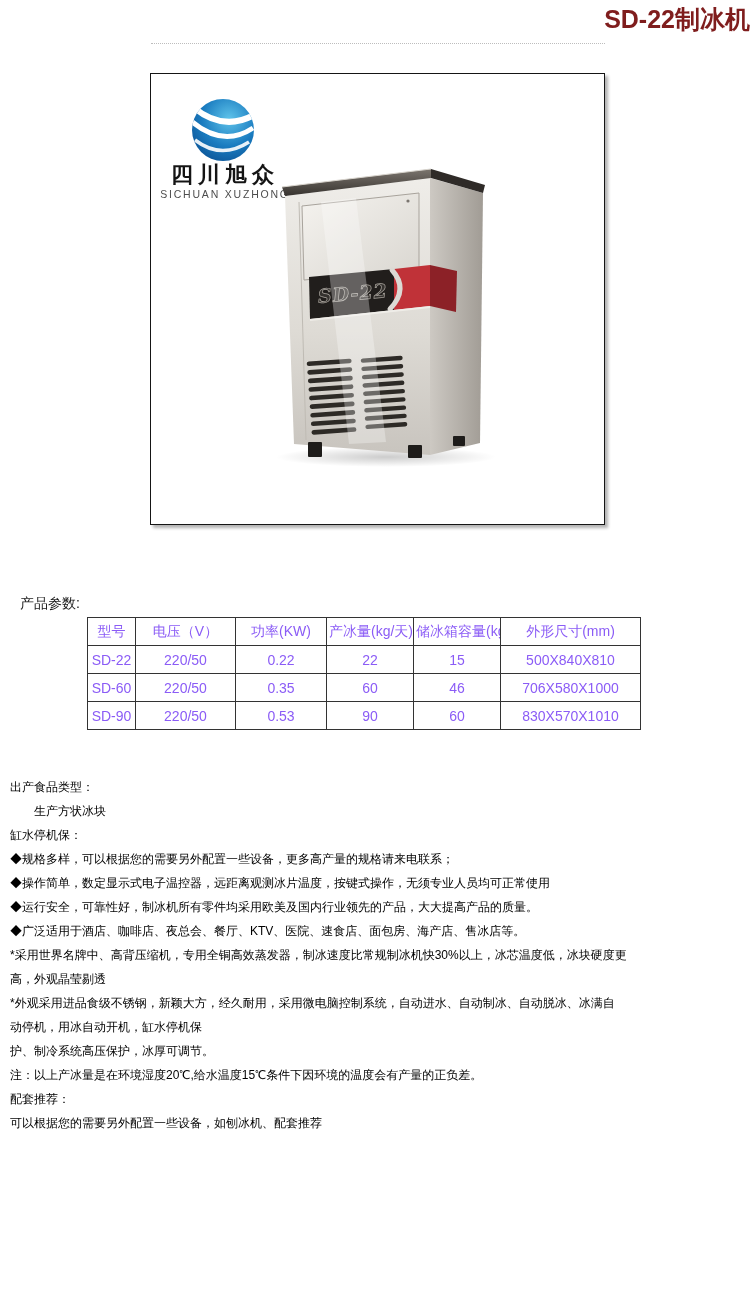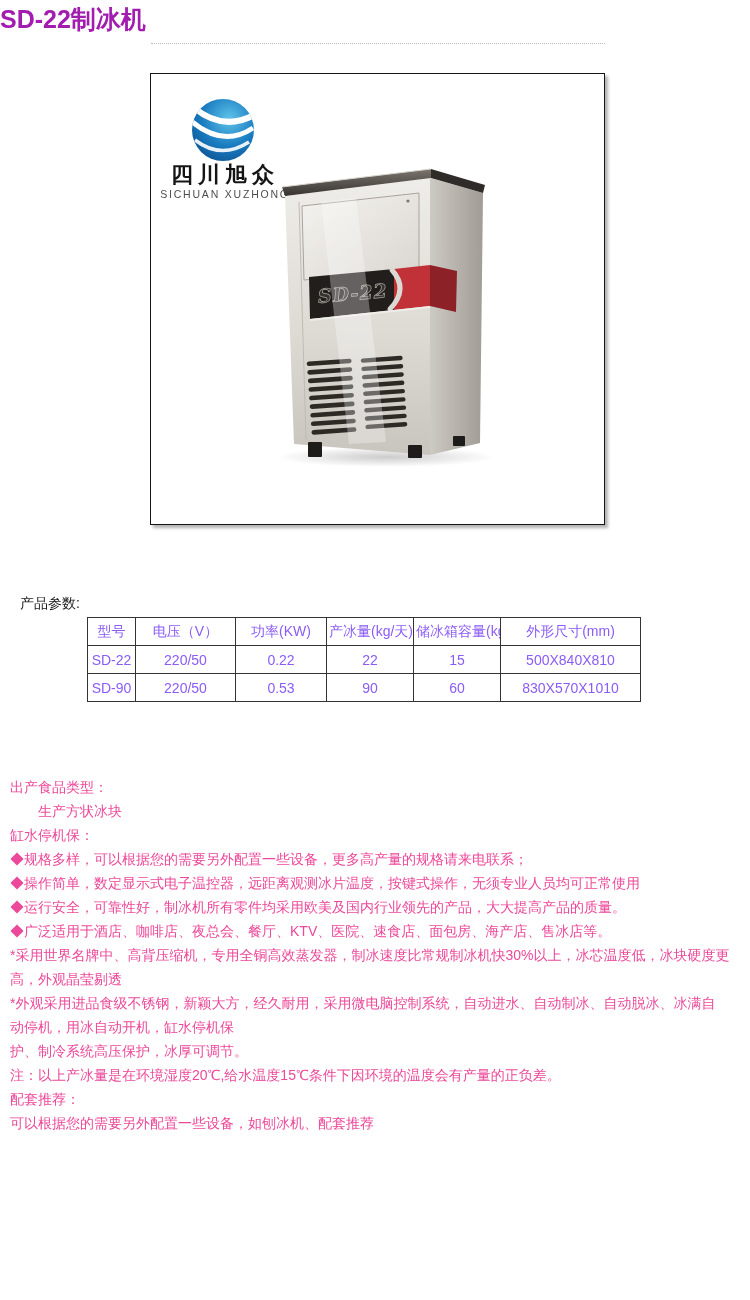--- a/index.html
+++ b/index.html
@@ -1,31 +1,31 @@
 <!DOCTYPE html>
 <html><head>
 <meta charset="utf-8">
 <style>
   html,body{margin:0;padding:0;background:#fff;}
   .page{position:relative;width:750px;height:1300px;background:#fff;overflow:hidden;
         font-family:"Liberation Sans",sans-serif;color:#1a1a1a;}
-  .page-title{position:absolute;top:3px;left:0;width:750px;margin:0;text-align:left;
-        font-size:25px;line-height:32px;font-weight:bold;color:#a21caf;}
+  .page-title{position:absolute;top:3px;left:0;width:750px;margin:0;text-align:right;
+        font-size:25px;line-height:32px;font-weight:bold;color:#7f1d1d;}
   .dotted-sep{position:absolute;left:151px;top:43px;width:454px;height:0;
         border-top:1px dotted #bdbdbd;}
   .photo-box{position:absolute;left:150px;top:73px;width:453px;height:450px;background:#fff;
         border:1px solid #151515;box-shadow:3px 3px 3px rgba(0,0,0,0.30);text-align:right;}
   .photo-box svg{position:absolute;left:0;top:0;}
   .params-label{position:absolute;left:9px;top:593px;font-size:14px;line-height:20px;color:#1a1a1a;margin-left:11px;}
   table.specs{position:absolute;left:87px;top:617px;border-collapse:collapse;table-layout:fixed;
         width:553px;font-size:14px;color:#8b5cf6;}
   table.specs th,table.specs td{border:1px solid #333;height:27px;text-align:center;
         font-weight:normal;padding:0 2px;overflow:hidden;white-space:nowrap;}
-  .desc{position:absolute;left:10px;top:775px;width:740px;font-size:14px;line-height:24px;
-        color:#ec4899;}
+  .desc{position:absolute;left:10px;top:775px;width:740px;font-size:12px;line-height:24px;
+        color:#000000;}
   .desc .line{white-space:pre;min-height:24px;}
 </style>
 </head>
 <body>
 
 <div class="page">
 
   <h1 class="page-title">SD-22制冰机</h1>
 
   <div class="dotted-sep"></div>
@@ -154,20 +154,28 @@
       </tr>
     </thead>
     <tbody>
       <tr>
         <td>SD-22</td>
         <td>220/50</td>
         <td>0.22</td>
         <td>22</td>
         <td>15</td>
         <td>500X840X810</td>
+      </tr>
+      <tr>
+        <td>SD-60</td>
+        <td>220/50</td>
+        <td>0.35</td>
+        <td>60</td>
+        <td>46</td>
+        <td>706X580X1000</td>
       </tr>
       <tr>
         <td>SD-90</td>
         <td>220/50</td>
         <td>0.53</td>
         <td>90</td>
         <td>60</td>
         <td>830X570X1010</td>
       </tr>
     </tbody>

